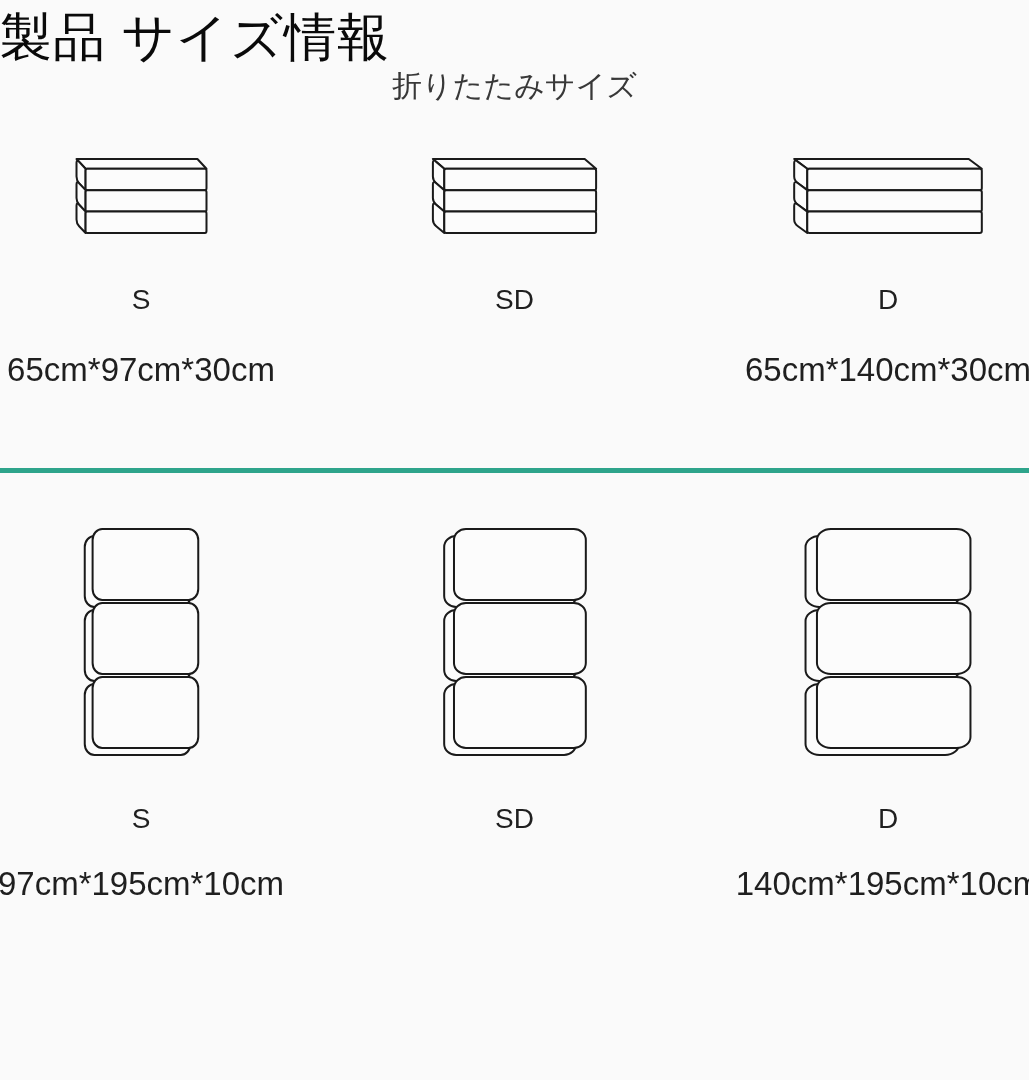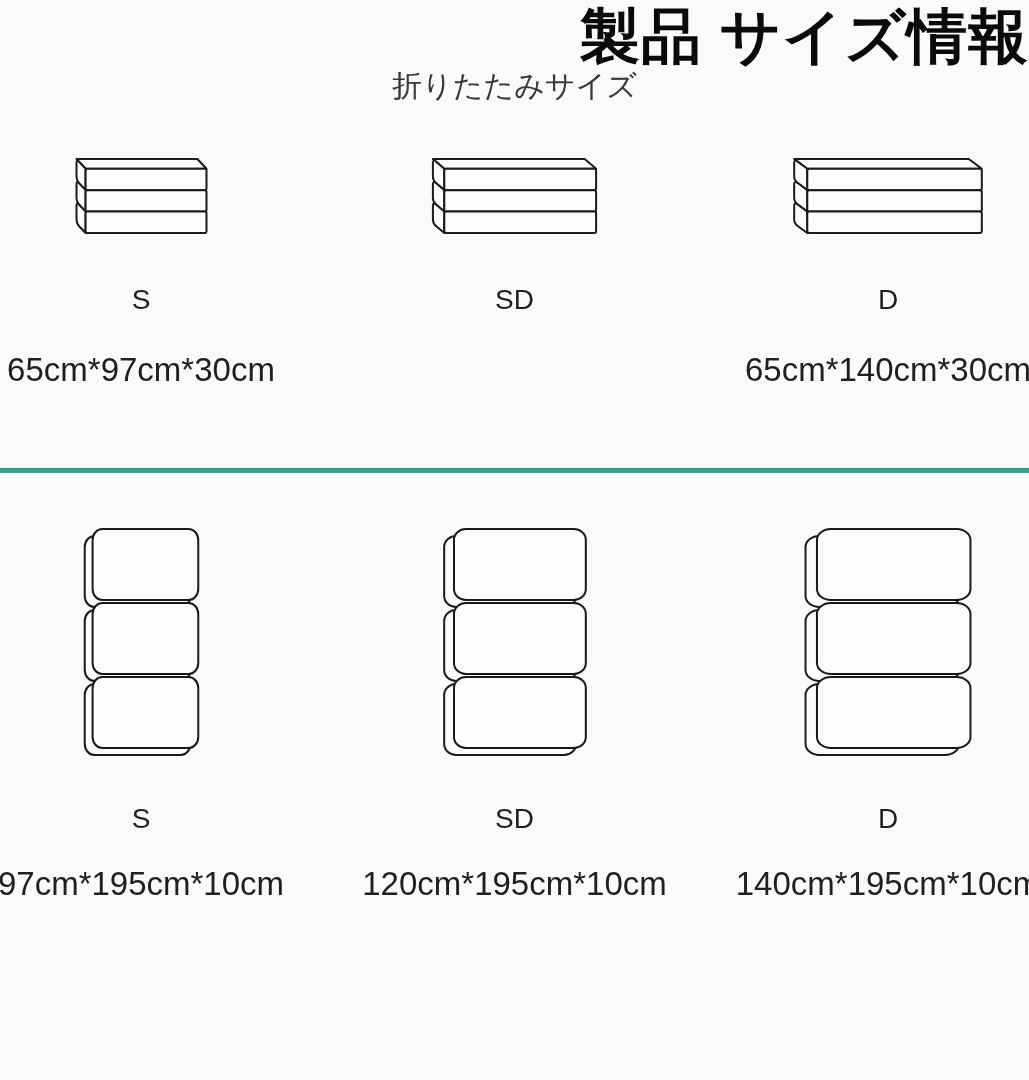--- a/index.html
+++ b/index.html
@@ -6,24 +6,24 @@
   html, body { width: 1029px; height: 1080px; overflow: hidden; }
   body {
     background: #fafafa;
     font-family: "Liberation Sans", "DejaVu Sans", sans-serif;
     color: #1f1f1f;
   }
   .page { width: 1029px; height: 1080px; position: relative; }
 
   .title {
     margin-top: 6px;
-    text-align: right;
-    font-size: 60px;
+    text-align: left;
+    font-size: 52px;
     line-height: 62px;
-    font-weight: bold;
+    font-weight: normal;
     letter-spacing: 1px;
     color: #0a0a0a;
   }
 
   .section-heading {
     text-align: center;
     font-size: 30px;
     line-height: 36px;
     font-weight: 400;
     color: #383838;
@@ -158,21 +158,20 @@
             <svg width="100%" height="100%" viewBox="-2 -2 134 230" preserveAspectRatio="none">
               <rect x="0" y="7" width="121" height="71" rx="11" fill="#fcfcfc" stroke="#1a1a1a" stroke-width="2" stroke-linejoin="round" vector-effect="non-scaling-stroke"></rect>
               <rect x="9" y="0" width="121" height="71" rx="11" fill="#fcfcfc" stroke="#1a1a1a" stroke-width="2" stroke-linejoin="round" vector-effect="non-scaling-stroke"></rect>
               <rect x="0" y="81" width="121" height="71" rx="11" fill="#fcfcfc" stroke="#1a1a1a" stroke-width="2" stroke-linejoin="round" vector-effect="non-scaling-stroke"></rect>
               <rect x="9" y="74" width="121" height="71" rx="11" fill="#fcfcfc" stroke="#1a1a1a" stroke-width="2" stroke-linejoin="round" vector-effect="non-scaling-stroke"></rect>
               <rect x="0" y="155" width="121" height="71" rx="11" fill="#fcfcfc" stroke="#1a1a1a" stroke-width="2" stroke-linejoin="round" vector-effect="non-scaling-stroke"></rect>
               <rect x="9" y="148" width="121" height="71" rx="11" fill="#fcfcfc" stroke="#1a1a1a" stroke-width="2" stroke-linejoin="round" vector-effect="non-scaling-stroke"></rect>
             </svg>
           </div>
         <div class="size-label">SD</div>
-        <div class="size-dims">120cm*195cm*10cm</div>
       </div>
       <div class="col">
         <div class="illus-box" style="width:170px;height:230px">
             <svg width="100%" height="100%" viewBox="-2 -2 134 230" preserveAspectRatio="none">
               <rect x="0" y="7" width="121" height="71" rx="11" fill="#fcfcfc" stroke="#1a1a1a" stroke-width="2" stroke-linejoin="round" vector-effect="non-scaling-stroke"></rect>
               <rect x="9" y="0" width="121" height="71" rx="11" fill="#fcfcfc" stroke="#1a1a1a" stroke-width="2" stroke-linejoin="round" vector-effect="non-scaling-stroke"></rect>
               <rect x="0" y="81" width="121" height="71" rx="11" fill="#fcfcfc" stroke="#1a1a1a" stroke-width="2" stroke-linejoin="round" vector-effect="non-scaling-stroke"></rect>
               <rect x="9" y="74" width="121" height="71" rx="11" fill="#fcfcfc" stroke="#1a1a1a" stroke-width="2" stroke-linejoin="round" vector-effect="non-scaling-stroke"></rect>
               <rect x="0" y="155" width="121" height="71" rx="11" fill="#fcfcfc" stroke="#1a1a1a" stroke-width="2" stroke-linejoin="round" vector-effect="non-scaling-stroke"></rect>
               <rect x="9" y="148" width="121" height="71" rx="11" fill="#fcfcfc" stroke="#1a1a1a" stroke-width="2" stroke-linejoin="round" vector-effect="non-scaling-stroke"></rect>

